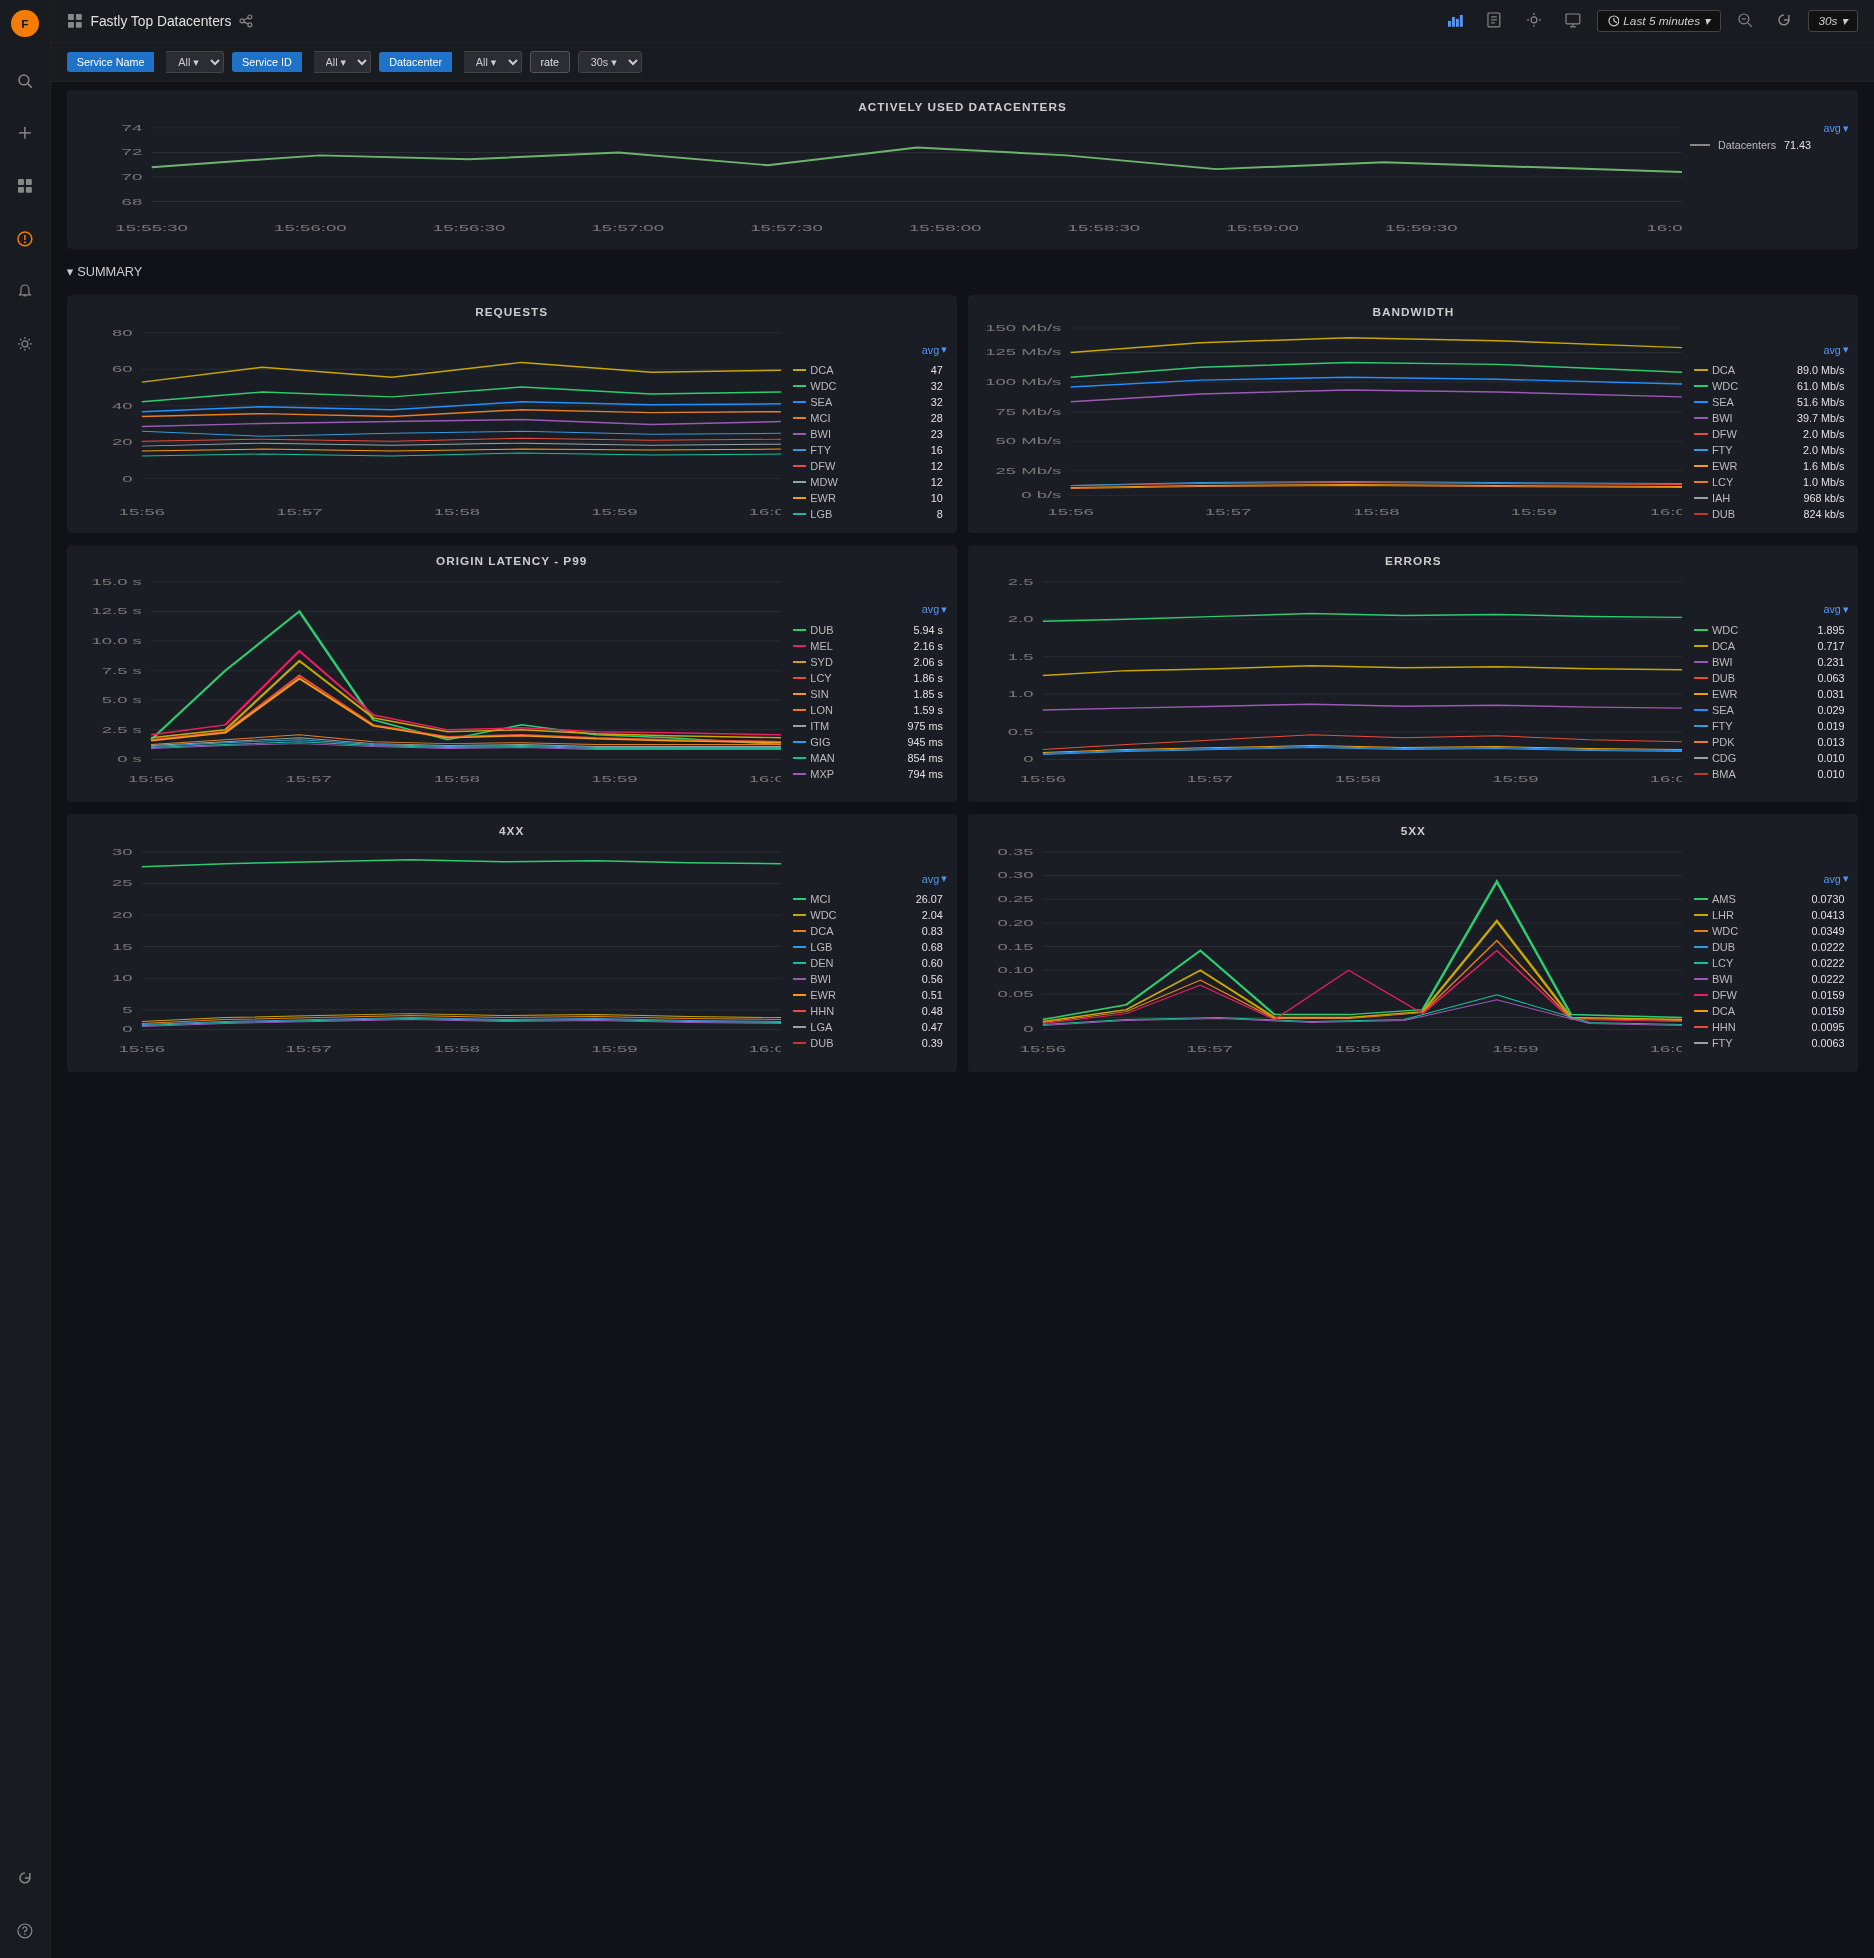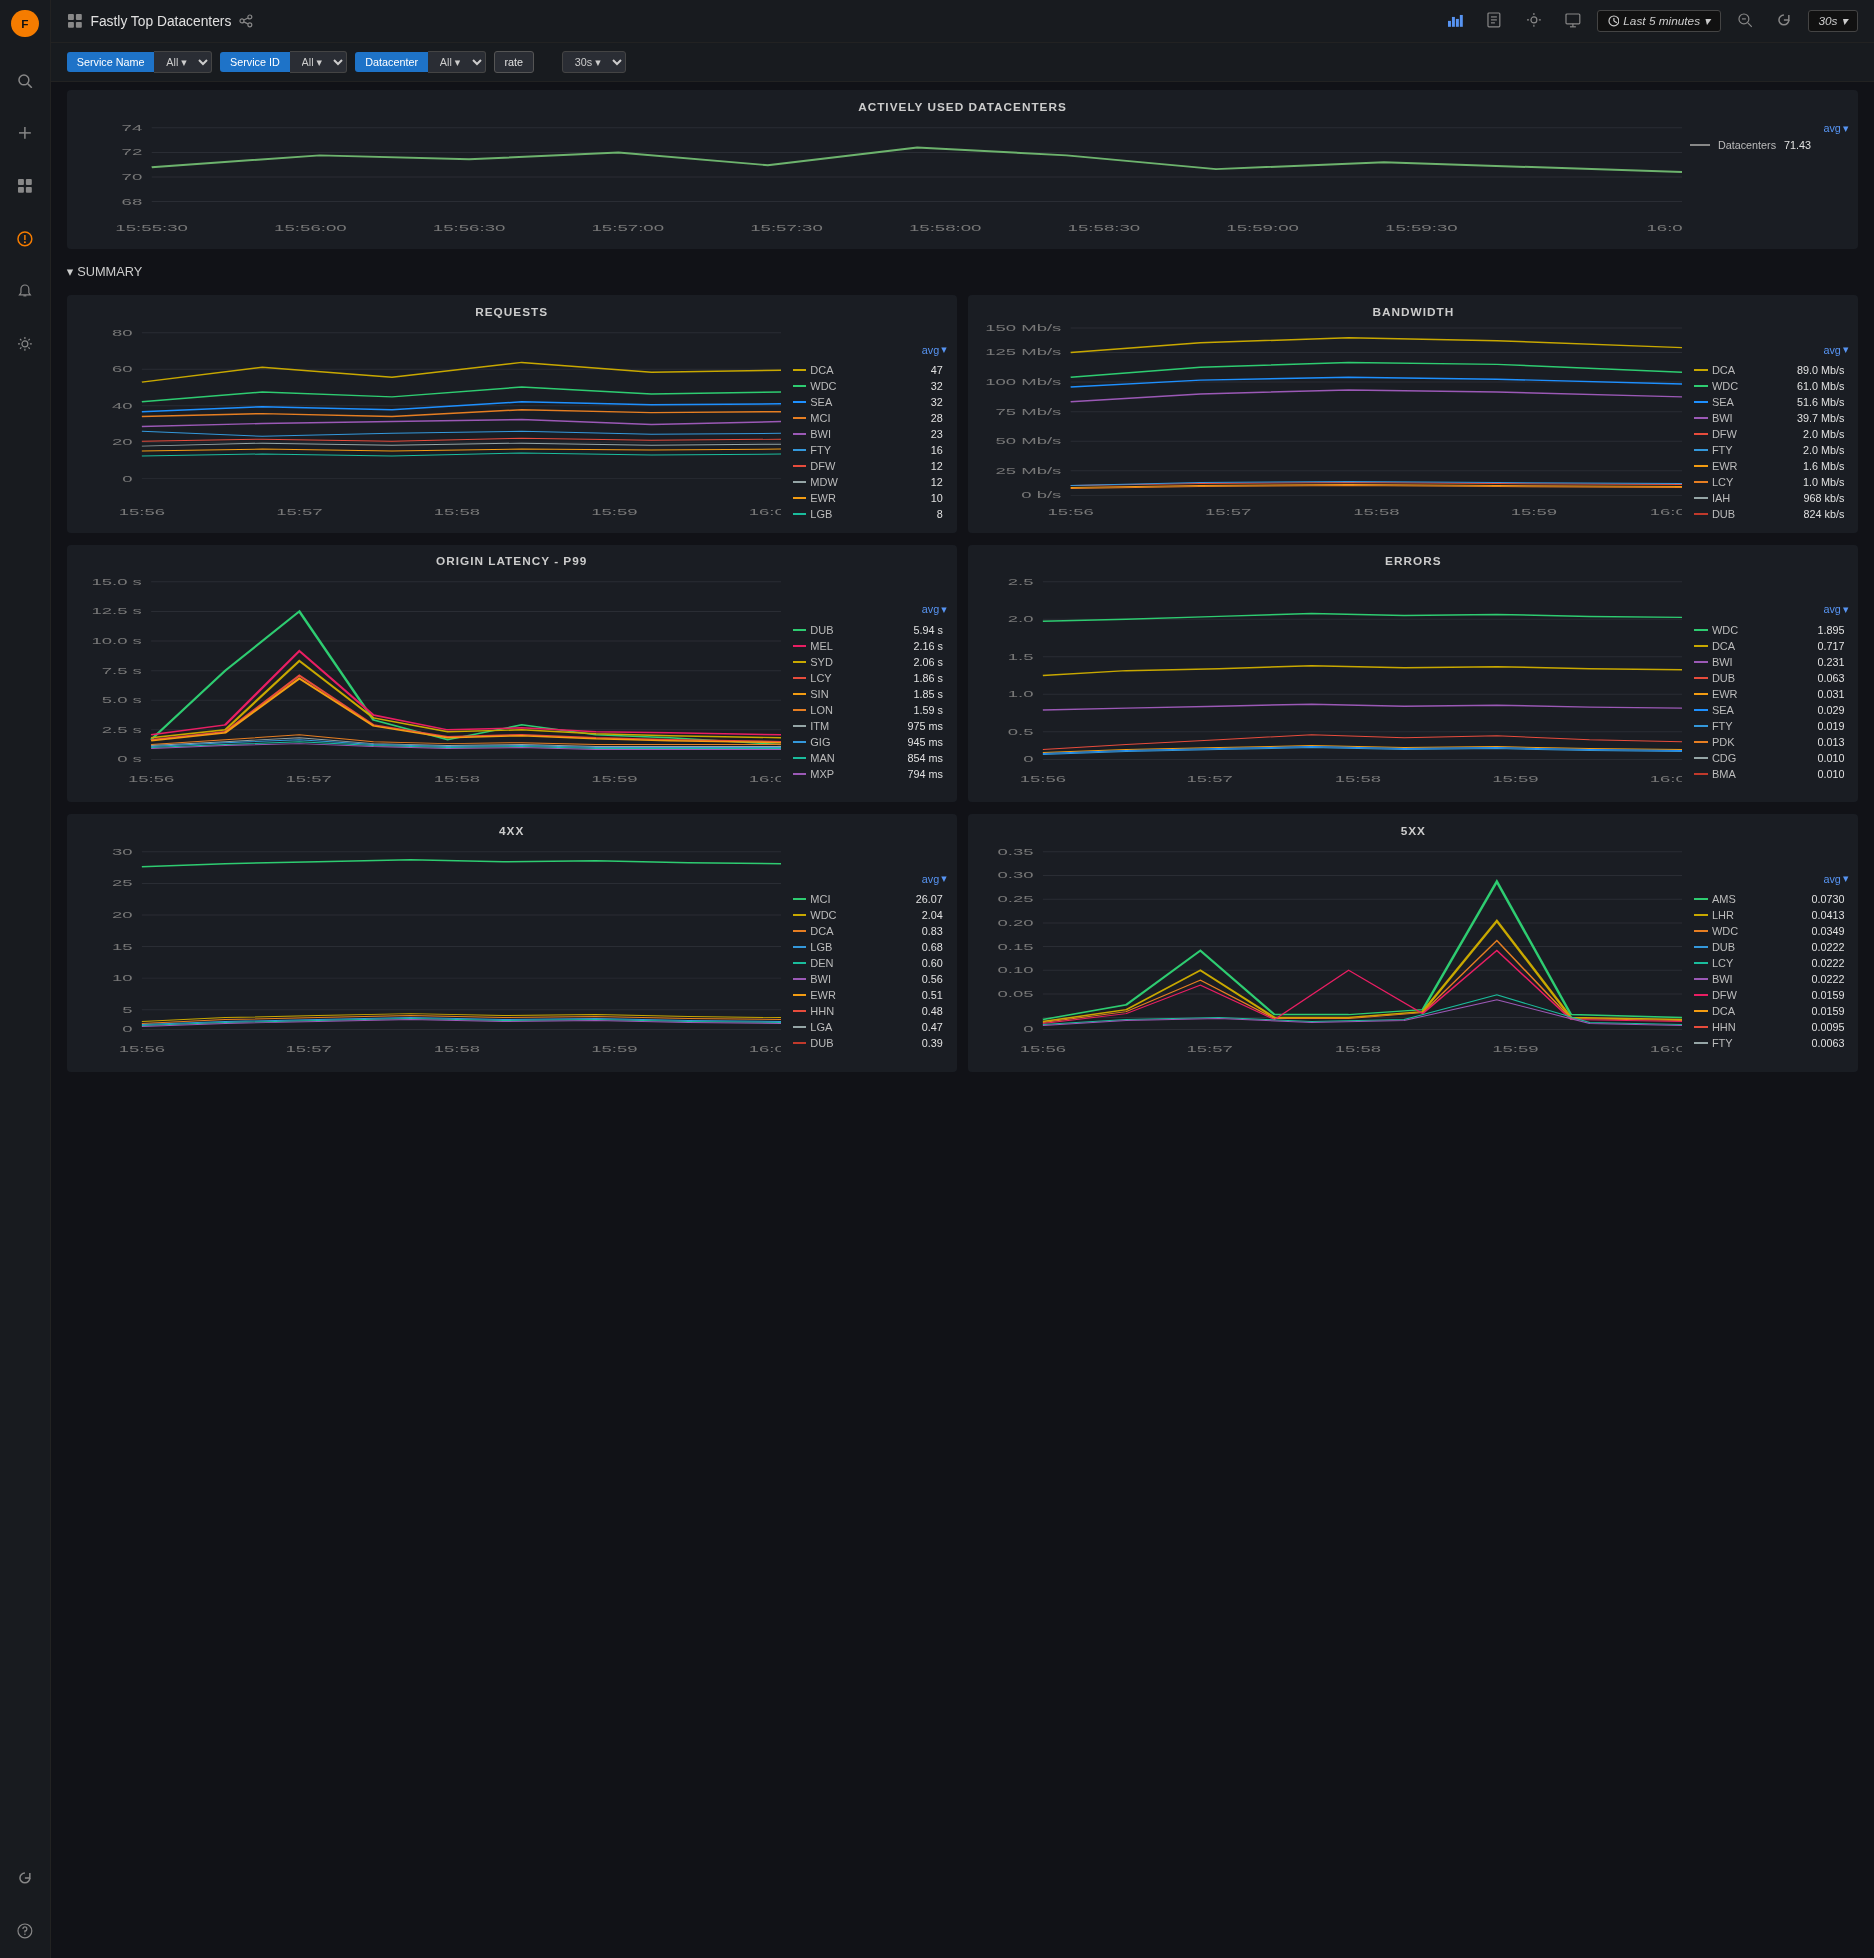--- a/index.html
+++ b/index.html
@@ -96,21 +96,21 @@
       padding: 7.9px 15.8px;
       display: flex;
       align-items: center;
       gap: 7.9px;
       flex-shrink: 0;
       border-bottom: 1px solid #222;
     }
     .filter-pill {
       display: flex;
       align-items: center;
-      gap: 0;
+      gap: 12px;
     }
     .filter-label {
       background: #1e73c8;
       color: #fff;
       padding: 3.9px 9.9px;
       border-radius: 3px 0 0 3px;
       font-size: 10.8px;
       font-weight: 500;
     }
     .filter-select {
@@ -125,21 +125,20 @@
     }
     .filter-label.datacenter { background: #1e73c8; }
     .filter-label.rate { background: #2a2d34; color: #e0e0e0; border: 1px solid #555; border-radius: 3px; }
     .rate-select {
       background: #2a2d34;
       border: 1px solid #444;
       color: #ccc;
       padding: 3px 7.9px;
       border-radius: 3px;
       font-size: 10.8px;
-      margin-left: 20px;
     }
     .dashboard {
       padding: 7.9px 15.8px;
       display: flex;
       flex-direction: column;
       gap: 11.8px;
     }
     .section-title {
       color: #ccc;
       font-size: 11.8px;

